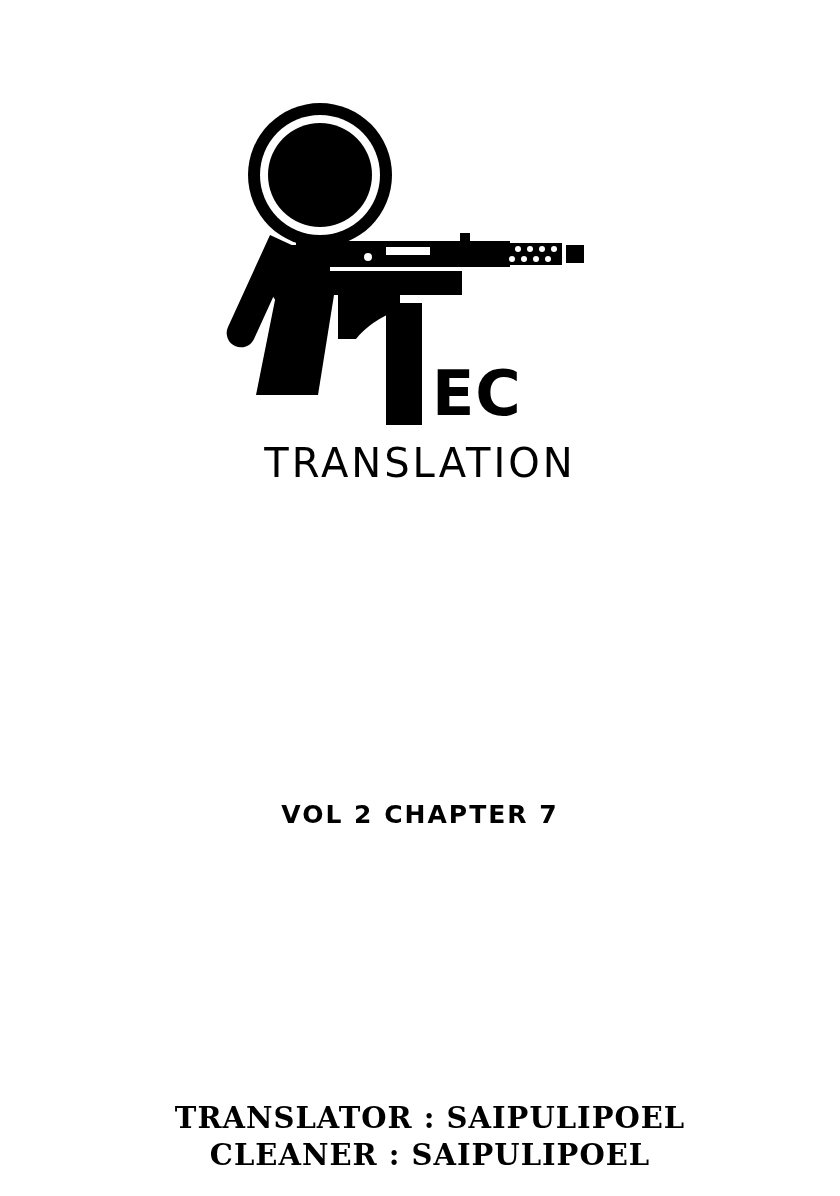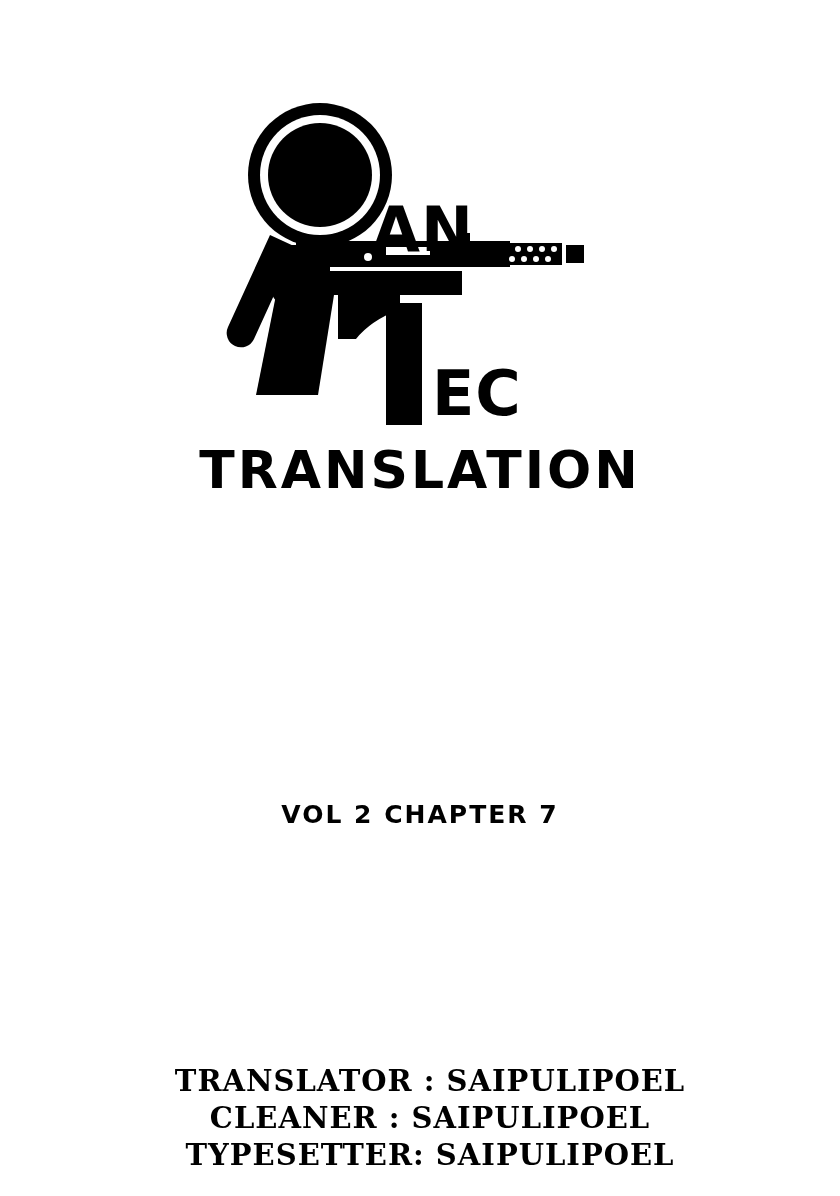--- a/index.html
+++ b/index.html
@@ -57,22 +57,22 @@
     font-size: 62px;
   }
 
   .logo-translation {
     position: absolute;
     left: 0;
     right: 0;
     top: 345px;
     text-align: center;
     font-family: "DejaVu Sans", sans-serif;
-    font-weight: 700;
-    font-size: 52px;
+    font-weight: 400;
+    font-size: 40px;
     letter-spacing: 3px;
   }
 
   
   .title-block {
     position: absolute;
     left: 0;
     right: 0;
     top: 595px;
     text-align: center;
@@ -168,29 +168,27 @@
         <path d="M128 200 L190 200 L190 214 Q160 226 146 244 L128 244 Z" fill="#000"></path>
 
         <path d="M150 206 L164 206 L158 228 L146 228 Z" fill="#000"></path>
 
         <rect x="176" y="208" width="36" height="122" fill="#000"></rect>
 
         <circle cx="158" cy="162" r="4" fill="#ffffff"></circle>
       </g>
     </svg>
 
-    <div class="logo-word logo-an">AN</div>
     <div class="logo-word logo-ec">EC</div>
     <div class="logo-translation">TRANSLATION</div>
   </div>
 
 
   <div class="chapter-block">
     <div class="chapter-line">VOL 2 CHAPTER 7</div>
   </div>
 
   <div class="credits-block">
     <div class="credit-line">TRANSLATOR : SAIPULIPOEL</div>
     <div class="credit-line">CLEANER : SAIPULIPOEL</div>
-    <div class="credit-line">TYPESETTER: SAIPULIPOEL</div>
   </div>
 
 </div>
 
 </body></html>

